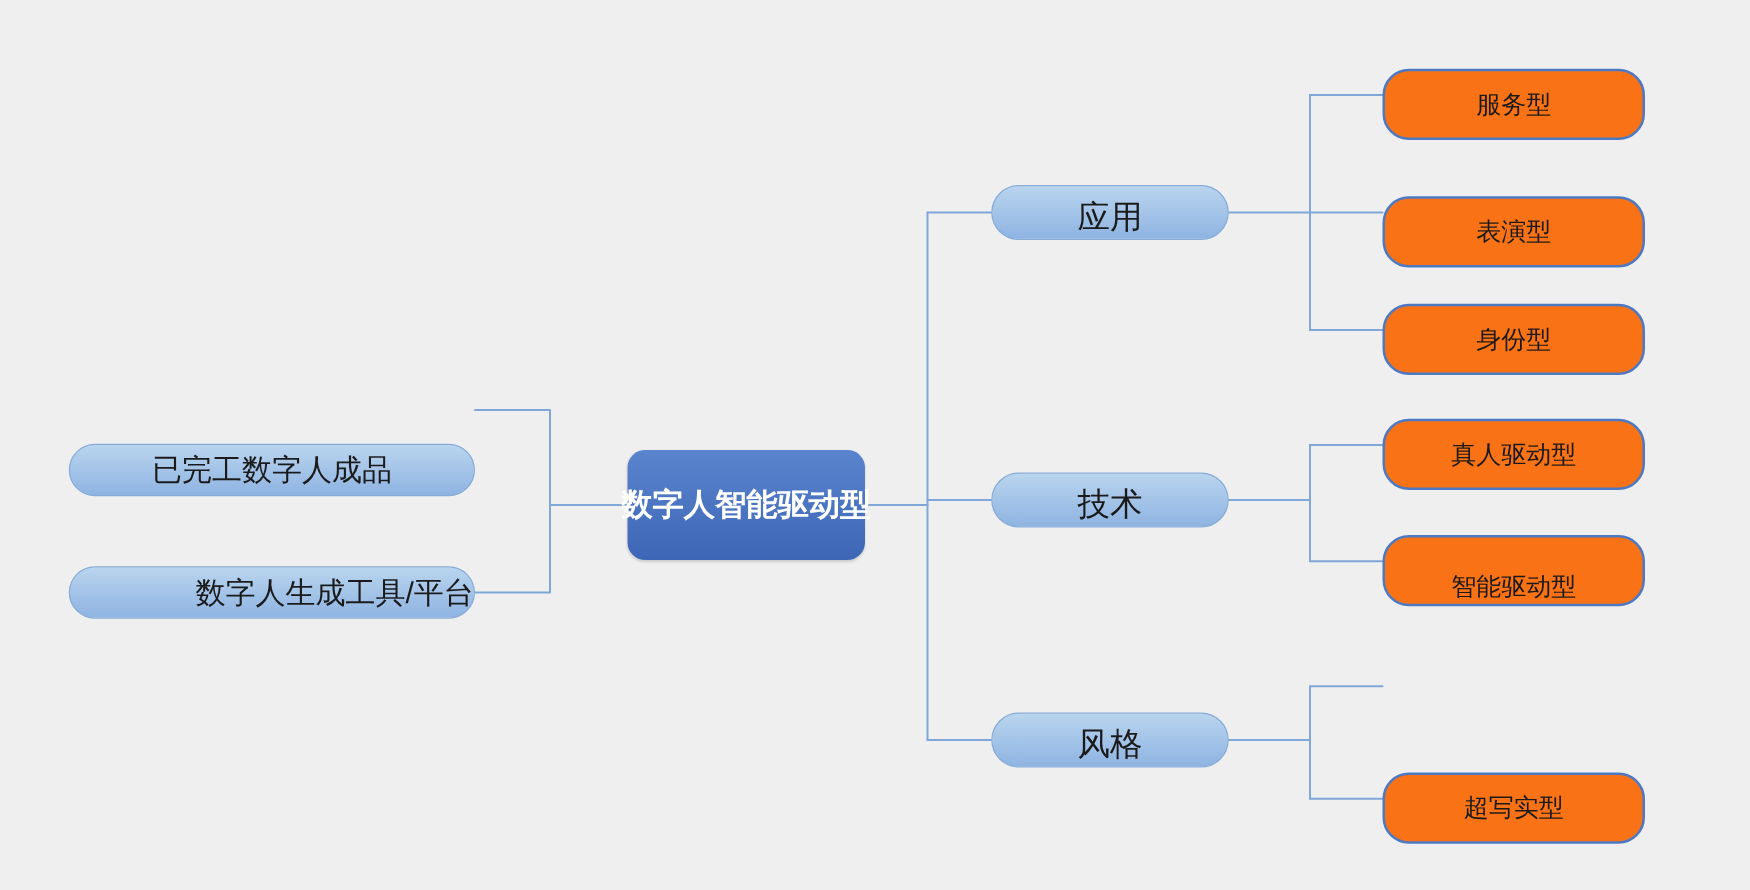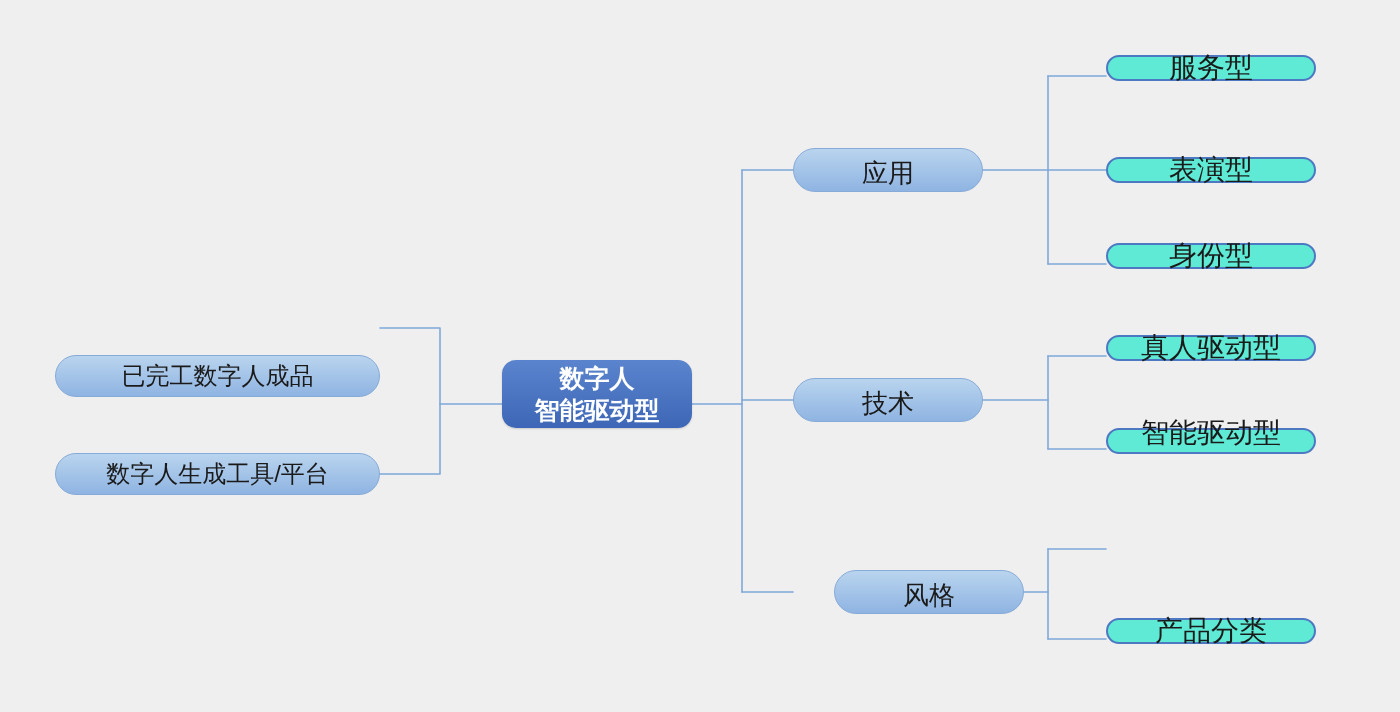--- a/index.html
+++ b/index.html
@@ -30,28 +30,27 @@
     justify-content: center;
     box-sizing: border-box;
     text-align: center;
     color: #1a1a1a;
     white-space: nowrap;
   }
   .root-node {
     left: 502px;
     top: 360px;
     width: 190px;
-    height: 68px;
+    height: 88px;
     border-radius: 14px;
     background: linear-gradient(180deg, #5a84cd 0%, #3d67b6 100%);
     color: #ffffff;
     font-weight: bold;
     font-size: 25px;
     line-height: 1.3;
-    flex-direction: column;
     box-shadow: 0 1px 2px rgba(0,0,0,0.15);
   }
   .branch-node {
     width: 190px;
     height: 44px;
     border-radius: 22px;
     background: linear-gradient(180deg, #b9d4ee 0%, #8fb4e2 100%);
     border: 1px solid #86abd8;
     font-size: 26px;
     align-items: flex-end;
@@ -61,25 +60,25 @@
     width: 325px;
     height: 42px;
     border-radius: 21px;
     background: linear-gradient(180deg, #b9d4ee 0%, #8fb4e2 100%);
     border: 1px solid #86abd8;
     font-size: 24px;
   }
   .leaf-node {
     left: 1106px;
     width: 210px;
-    height: 26px;
+    height: 57px;
     border-radius: 21px;
-    background: #5eead4;
+    background: #f97316;
     border: 2px solid #4d79c3;
-    font-size: 28px;
+    font-size: 20px;
   }
 </style>
 </head>
 <body>
 
 <div class="canvas">
 
   <svg class="connectors" viewBox="0 0 1400 712" xmlns="http://www.w3.org/2000/svg">
     <g stroke="#7fa8d9" stroke-width="1.6" fill="none" stroke-linejoin="round" stroke-linecap="round">
 
@@ -111,31 +110,31 @@
   </svg>
 
   <div class="node root-node">
     <span>数字人</span>
     <span>智能驱动型</span>
   </div>
 
   <div class="node left-node" style="top:307px;margin-top:48px;">
     <span>已完工数字人成品</span>
   </div>
-  <div class="node left-node" style="top:453px;">
+  <div class="node left-node" style="top:453px;justify-content:flex-end;">
     <span>数字人生成工具/平台</span>
   </div>
 
   <div class="node branch-node" style="left:793px; top:148px;">
     <span>应用</span>
   </div>
   <div class="node branch-node" style="left:793px; top:378px;">
     <span>技术</span>
   </div>
-  <div class="node branch-node" style="left:834px; top:570px;font-family:Liberation Serif, serif;">
+  <div class="node branch-node" style="left:793px; top:570px;font-family:Liberation Serif, serif;">
     <span>风格</span>
   </div>
 
   <div class="node leaf-node" style="top:55px;">
     <span>服务型</span>
   </div>
   <div class="node leaf-node" style="top:157px;">
     <span>表演型</span>
   </div>
   <div class="node leaf-node" style="top:243px;">
@@ -143,16 +142,16 @@
   </div>
 
   <div class="node leaf-node" style="top:335px;text-align:right;">
     <span>真人驱动型</span>
   </div>
   <div class="node leaf-node" style="top:428px;align-items:flex-end;">
     <span>智能驱动型</span>
   </div>
 
   <div class="node leaf-node" style="top:618px;">
-    <span>产品分类</span>
+    <span>超写实型</span>
   </div>
 
 </div>
 
 </body></html>

